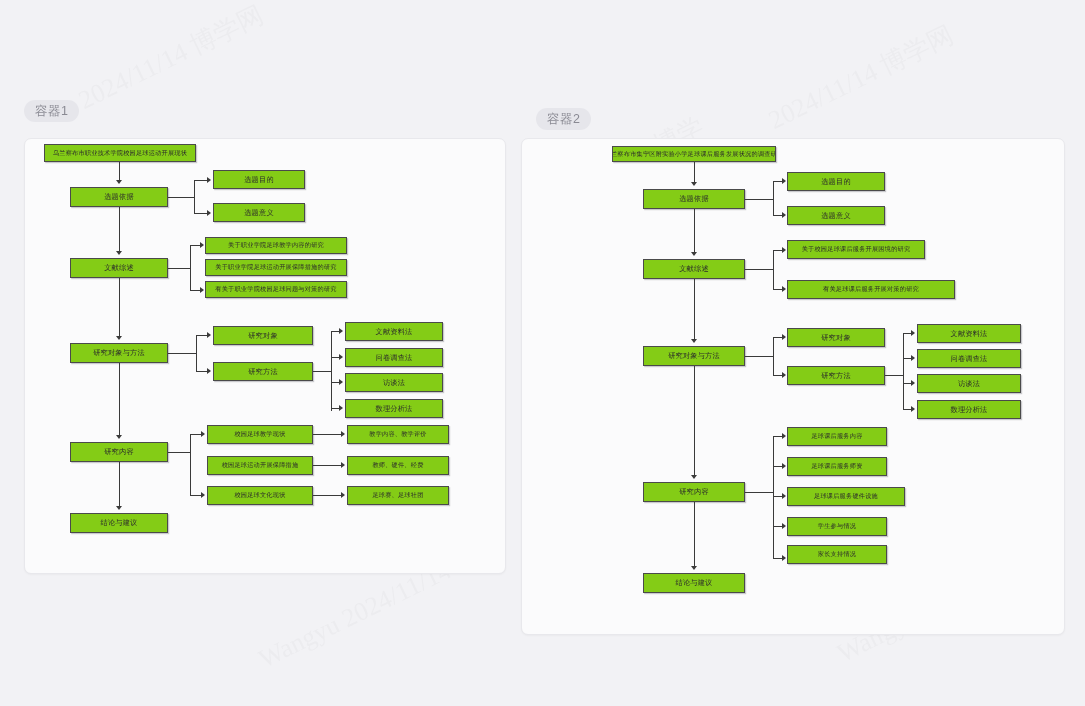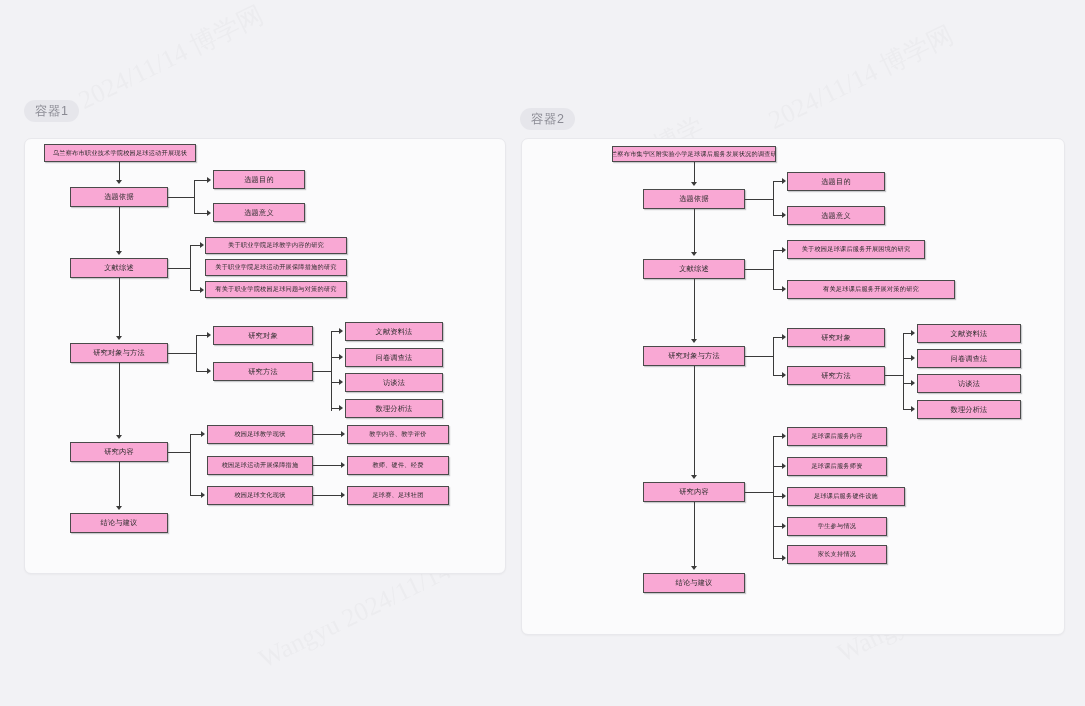--- a/index.html
+++ b/index.html
@@ -40,21 +40,21 @@
     background: #fbfbfc;
     border: 1px solid #e8e8ec;
     border-radius: 7px;
     box-shadow: 0 1px 2px rgba(0,0,0,.035);
   }
 
   
   .node {
     position: absolute;
     box-sizing: border-box;
-    background: #f9a8d4;
+    background: #84cc16;
     border: 1px solid #4a4a4a;
     color: #2b2b2b;
     font-size: 7.2px;
     line-height: 1.1;
     display: flex;
     align-items: center;
     justify-content: center;
     text-align: center;
     padding: 0 2px;
     letter-spacing: .2px;
@@ -198,21 +198,21 @@
   <div class="arrow right" style="left:341px; top:431px;"></div>
   <div class="ln h" style="left:313px; top:465px; width:28px;"></div>
   <div class="arrow right" style="left:341px; top:462px;"></div>
   <div class="ln h" style="left:313px; top:495px; width:28px;"></div>
   <div class="arrow right" style="left:341px; top:492px;"></div>
 
   <div class="node tiny" style="left:347px; top:425px; width:102px; height:19px;">教学内容、教学评价</div>
   <div class="node tiny" style="left:347px; top:456px; width:102px; height:19px;">教师、硬件、经费</div>
   <div class="node tiny" style="left:347px; top:486px; width:102px; height:19px;">足球赛、足球社团</div>
 
-  <div class="panel-label" style="left:520px; top:108px;text-align:right;">容器2</div>
+  <div class="panel-label" style="left:536px; top:108px;text-align:right;">容器2</div>
   <div class="panel" style="left:521px; top:138px; width:542px; height:495px;"></div>
 
   <div class="node tiny" style="left:612px; top:146px; width:164px; height:16px;">乌兰察布市集宁区附实验小学足球课后服务发展状况的调查研究</div>
 
   <div class="node" style="left:643px; top:189px; width:102px; height:20px;">选题依据</div>
   <div class="node" style="left:643px; top:259px; width:102px; height:20px;">文献综述</div>
   <div class="node" style="left:643px; top:346px; width:102px; height:20px;">研究对象与方法</div>
   <div class="node" style="left:643px; top:482px; width:102px; height:20px;">研究内容</div>
   <div class="node" style="left:643px; top:573px; width:102px; height:20px;">结论与建议</div>
 

